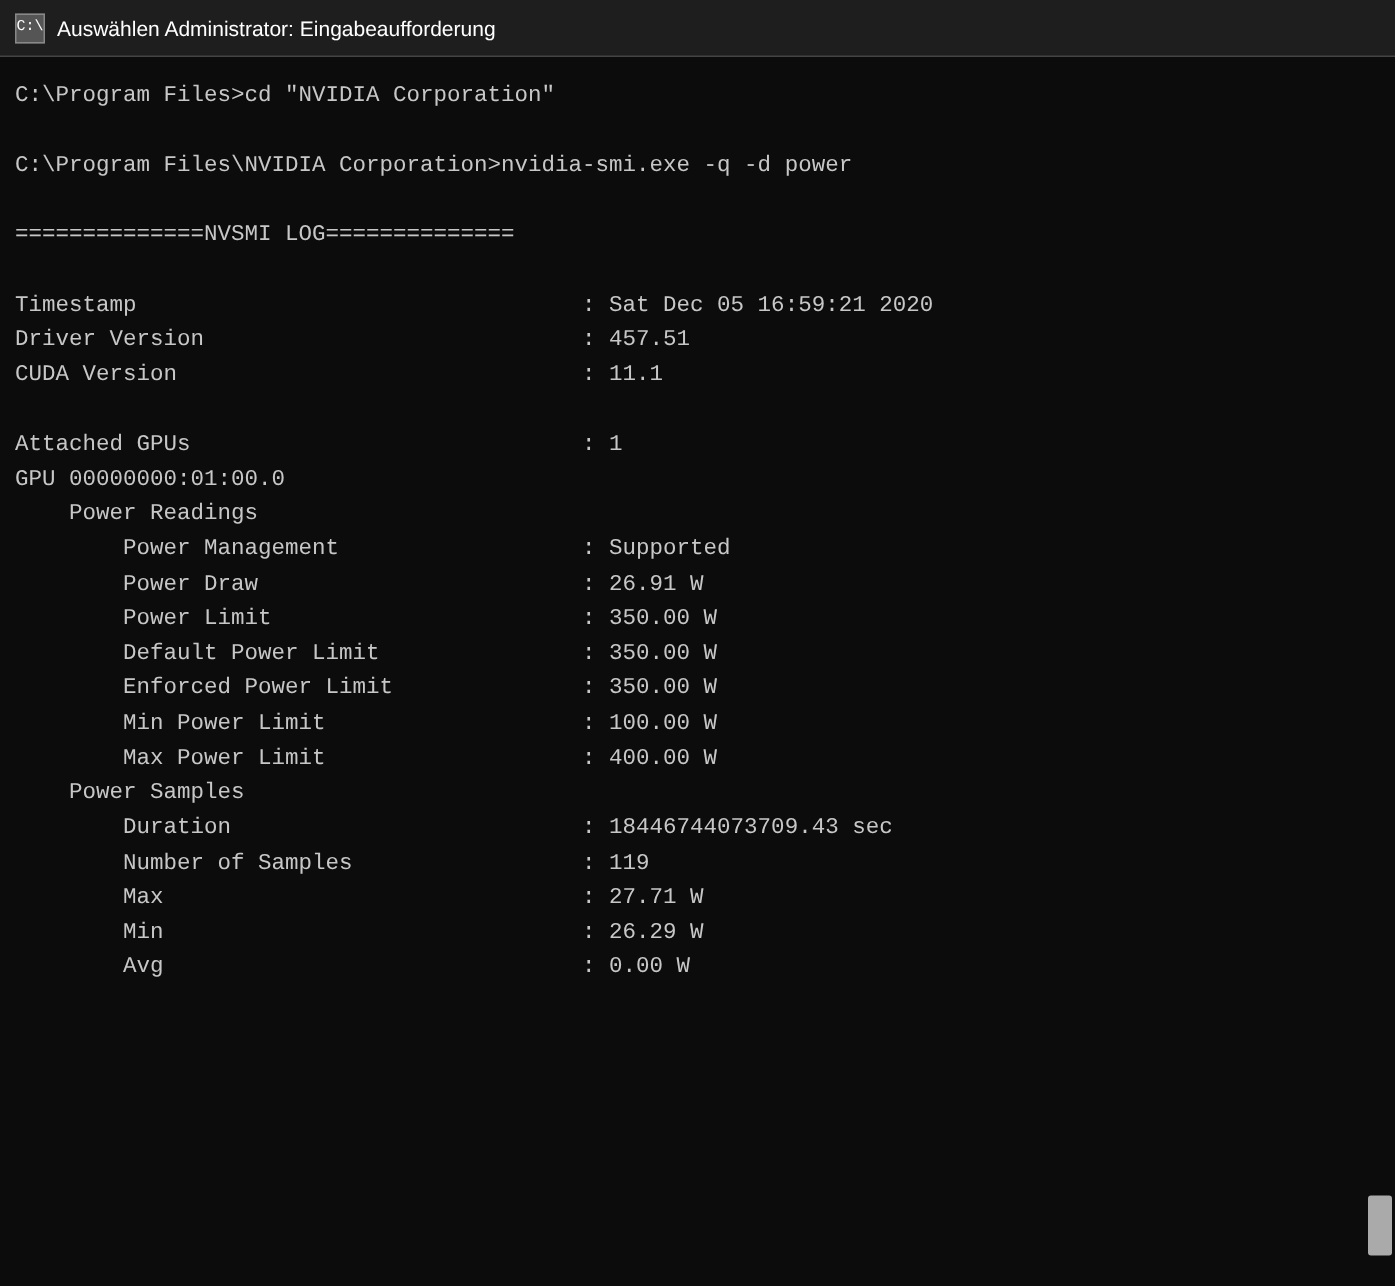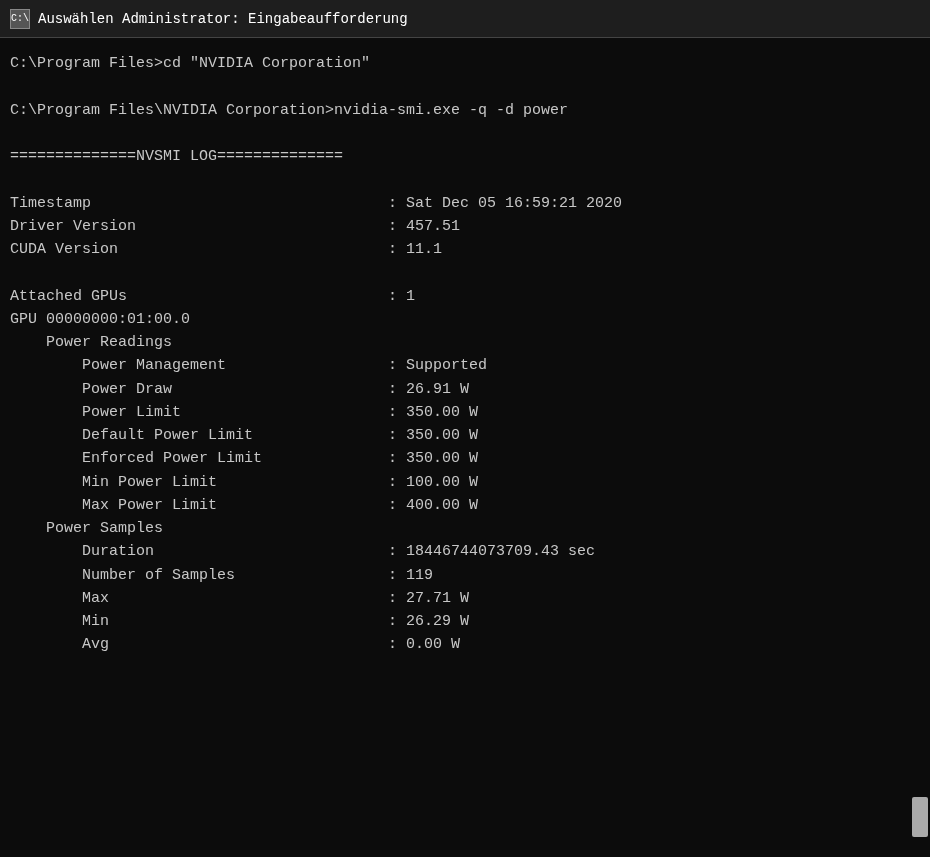--- a/index.html
+++ b/index.html
@@ -35,21 +35,21 @@
       justify-content: center;
       font-size: 10px;
       color: white;
       border: 1px solid #888;
       flex-shrink: 0;
     }
 
     .title-bar-text {
       color: #fff;
       font-size: 14px;
-      font-family: Liberation Mono, monospace;
+      font-family: Liberation Sans, sans-serif;
     }
 
     .terminal {
       background: #0c0c0c;
       color: #c7c7c7;
       padding: 14px 10px;
       font-size: 15px;
       line-height: 1.55;
       height: calc(857px - 38px);
       position: relative;

